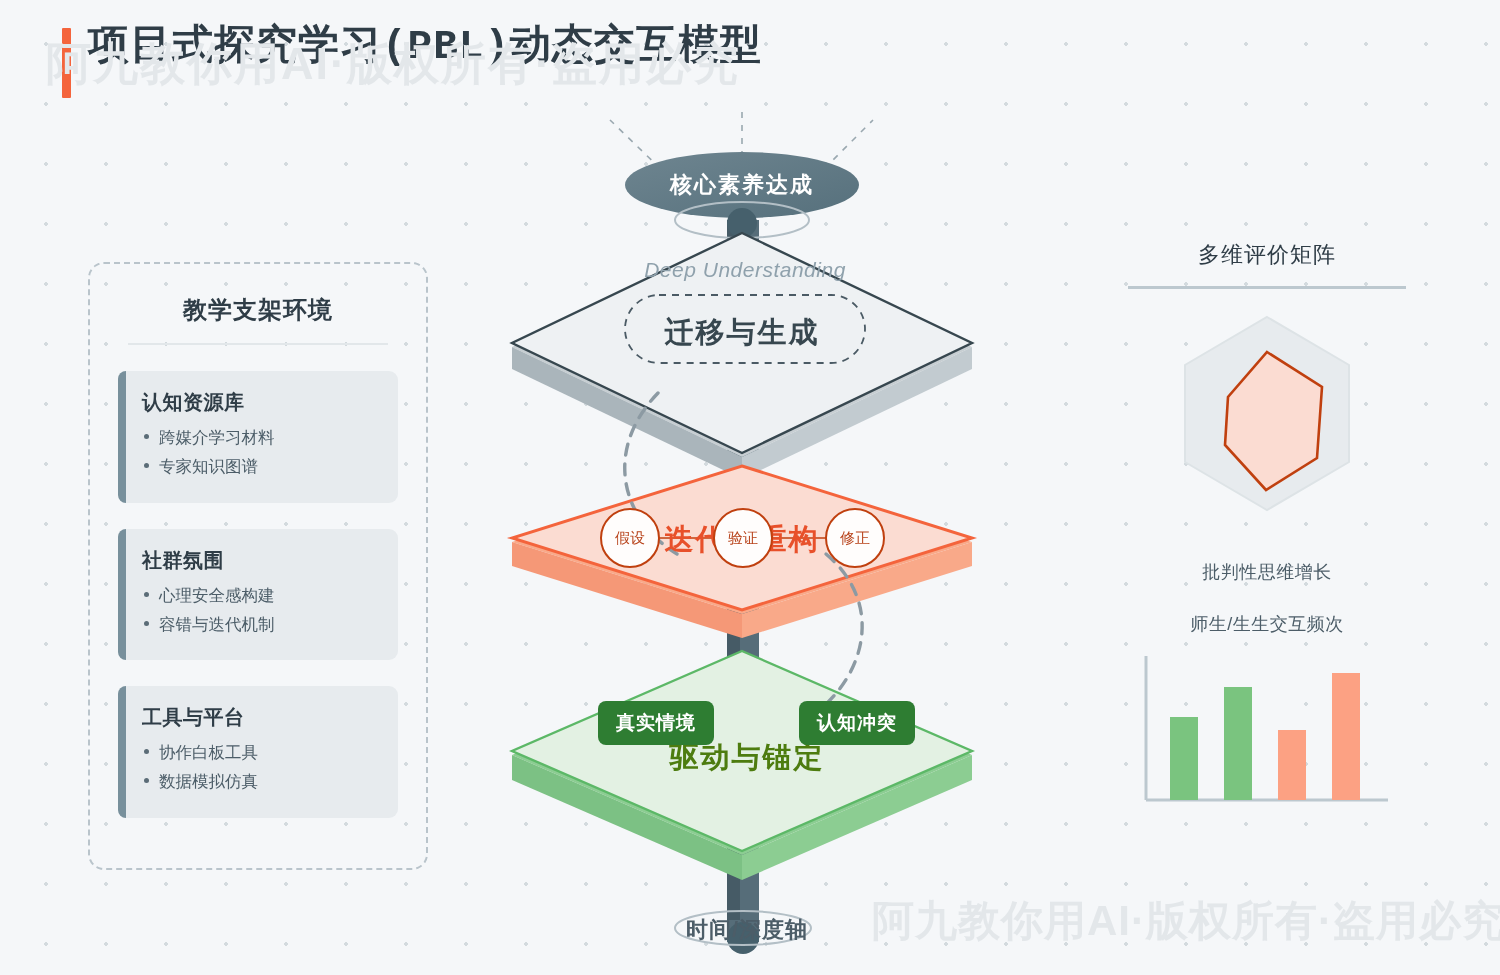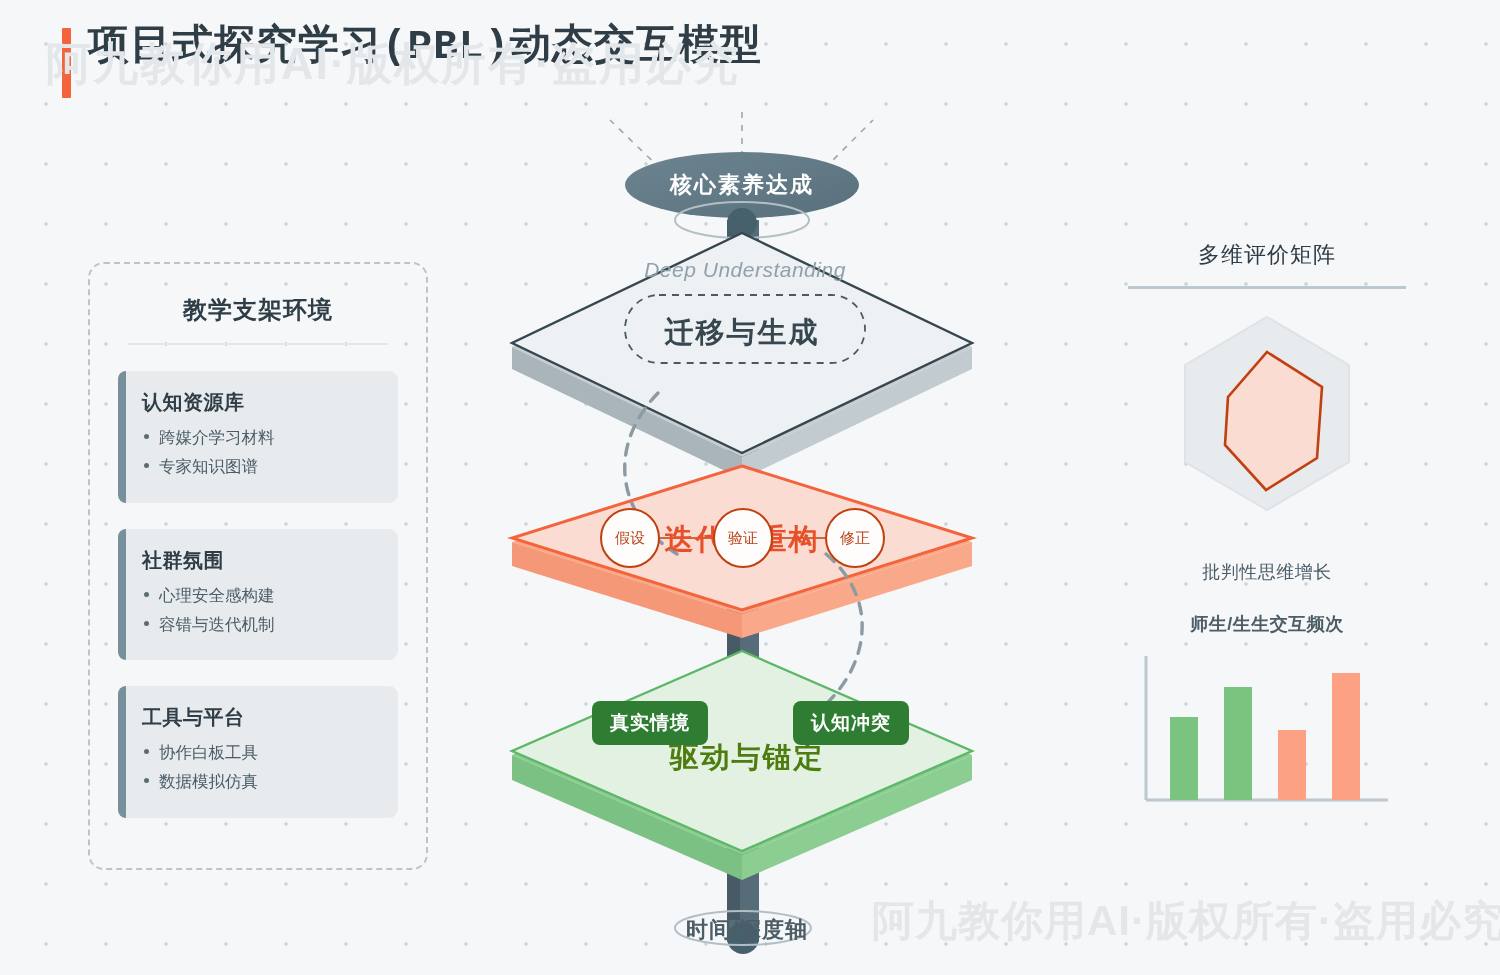--- a/index.html
+++ b/index.html
@@ -75,30 +75,30 @@
   .node-circle{
     position:absolute;transform:translate(-50%,-50%);
     width:56px;height:56px;border-radius:50%;
     background:#fffdfc;border:2.5px solid #c0400f;
     display:flex;align-items:center;justify-content:center;
     font-size:15px;color:#b8431b;font-weight:500;
   }
   .green-pill{
     position:absolute;transform:translate(-50%,-50%);
     background:#2e7d32;color:#fff;border-radius:8px;
-    padding:9px 18px;font-size:19px;font-weight:bold;white-space:nowrap;letter-spacing:1px;
+    padding:9px 18px;font-size:19px;font-weight:bold;white-space:nowrap;letter-spacing:1px;margin-left:6px;
   }
   
   #rightpanel{position:absolute;left:1128px;top:240px;width:278px;}
   #matrix-title{margin:0;text-align:center;font-size:22px;font-weight:normal;color:#2f3d47;letter-spacing:1px;}
   #matrix-rule{margin:16px 0 0 0;height:3px;background:#bcc8cf;}
   #radar-wrap{margin-top:16px;display:flex;justify-content:center;}
   .metric-label{text-align:center;font-size:18px;color:#4c5d68;letter-spacing:.5px;}
   #metric-1{margin-top:10px;}
-  #metric-2{margin-top:28px;font-weight:bold;}
+  #metric-2{margin-top:28px;}
   #barchart-wrap{margin-top:14px;display:flex;justify-content:center;}
 </style>
 </head>
 <body>
 
 <div id="dotgrid"></div>
 
 <div id="header">
   <div id="title-accent"></div>
   <h1 id="title-main">项目式探究学习(PBL)动态交互模型</h1>

